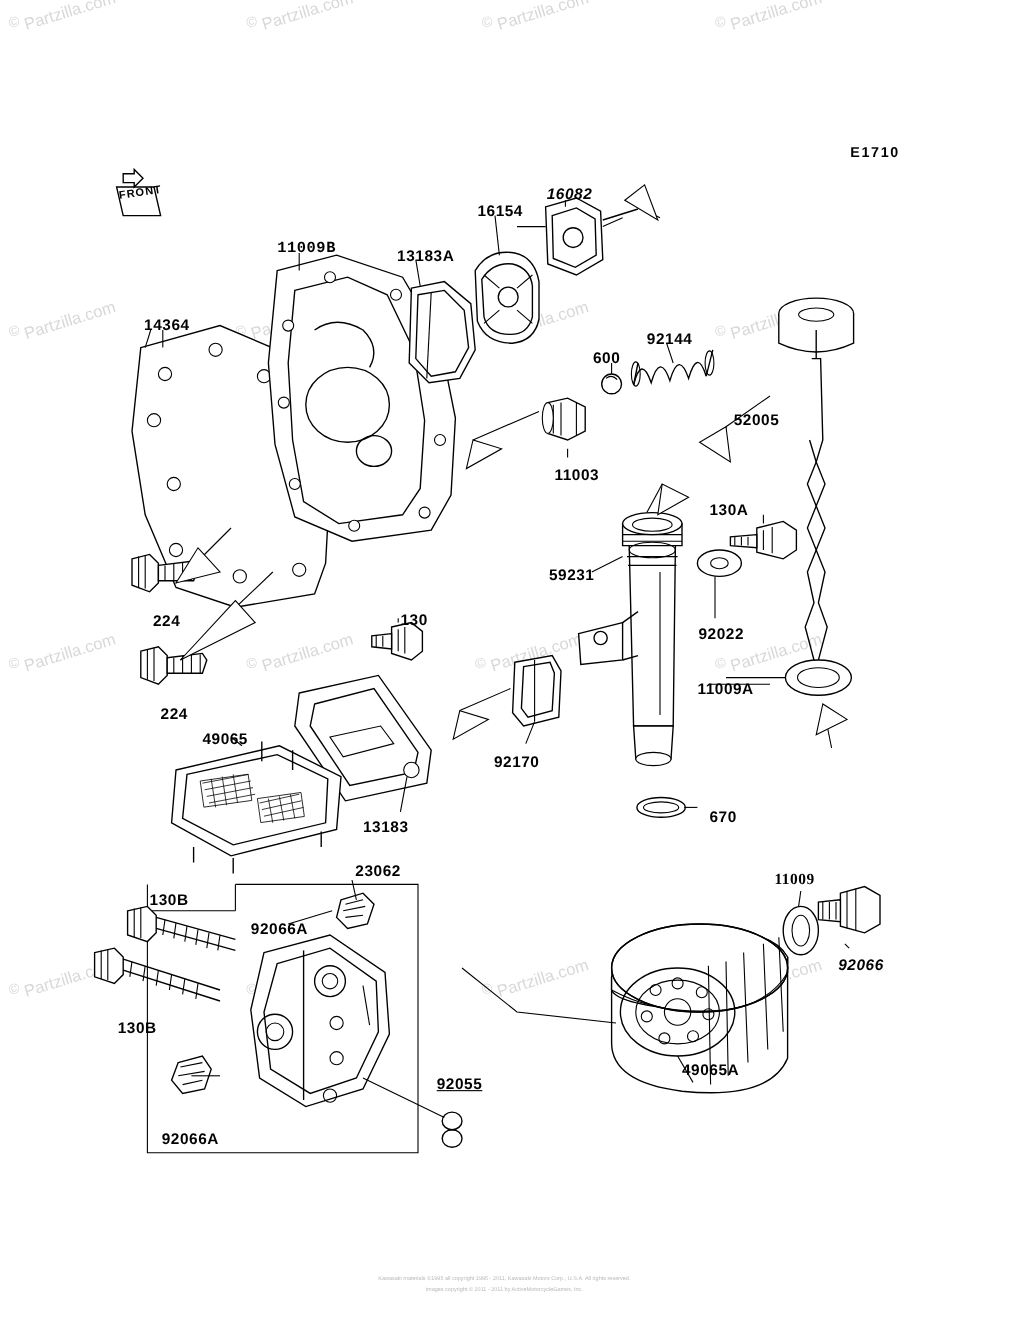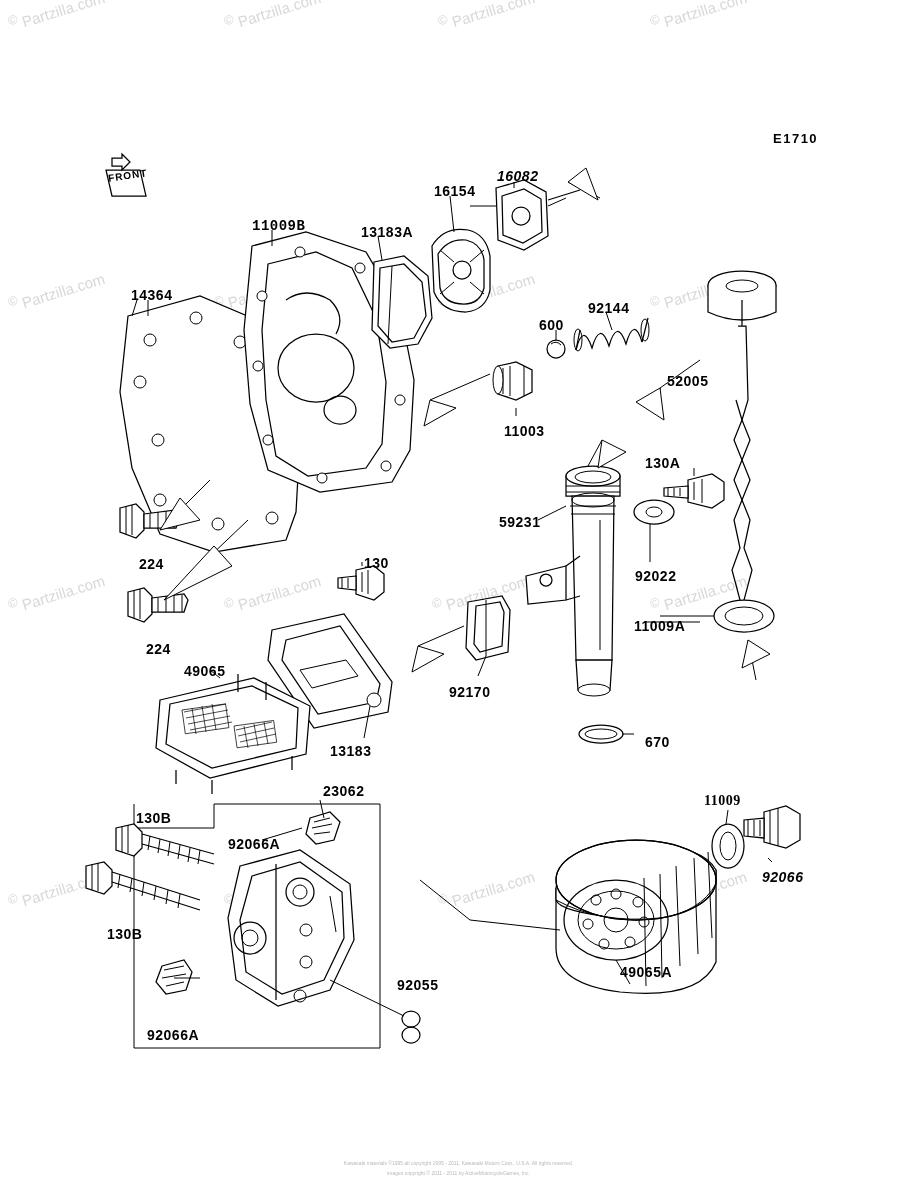--- a/index.html
+++ b/index.html
@@ -436,20 +436,20 @@
       <div class="lbl" style="left: 184px; top: 663px;">49065</div>
       <div class="lbl" style="left: 449px; top: 684px;">92170</div>
       <div class="lbl" style="left: 330px; top: 743px;">13183</div>
       <div class="lbl" style="left: 645px; top: 734px;">670</div>
       <div class="lbl" style="left: 289px; top: 783px; margin-left: 34px;">23062</div>
       <div class="lbl" style="left: 704px; top: 793px; font-family: Liberation Serif, serif;">11009</div>
       <div class="lbl" style="left: 136px; top: 810px;">130B</div>
       <div class="lbl" style="left: 228px; top: 836px;">92066A</div>
       <div class="lbl" style="left: 762px; top: 869px; font-style: italic;">92066</div>
       <div class="lbl" style="left: 107px; top: 926px;">130B</div>
-      <div class="lbl" style="left: 397px; top: 977px;">92055</div>
+      <div class="lbl" style="left: 397px; top: 977px; text-decoration: underline;">92055</div>
       <div class="lbl" style="left: 620px; top: 964px;">49065A</div>
       <div class="lbl" style="left: 147px; top: 1027px;">92066A</div>
     </div>
 
   <div class="footer l1">Kawasaki materials ©1995 all copyright 1995 - 2011, Kawasaki Motors Corp., U.S.A.  All rights reserved.</div>
   <div class="footer l2">images copyright © 2011 - 2011 by ActiveMotorcycleGames, Inc.</div>
 </div>
 
 </body></html>

